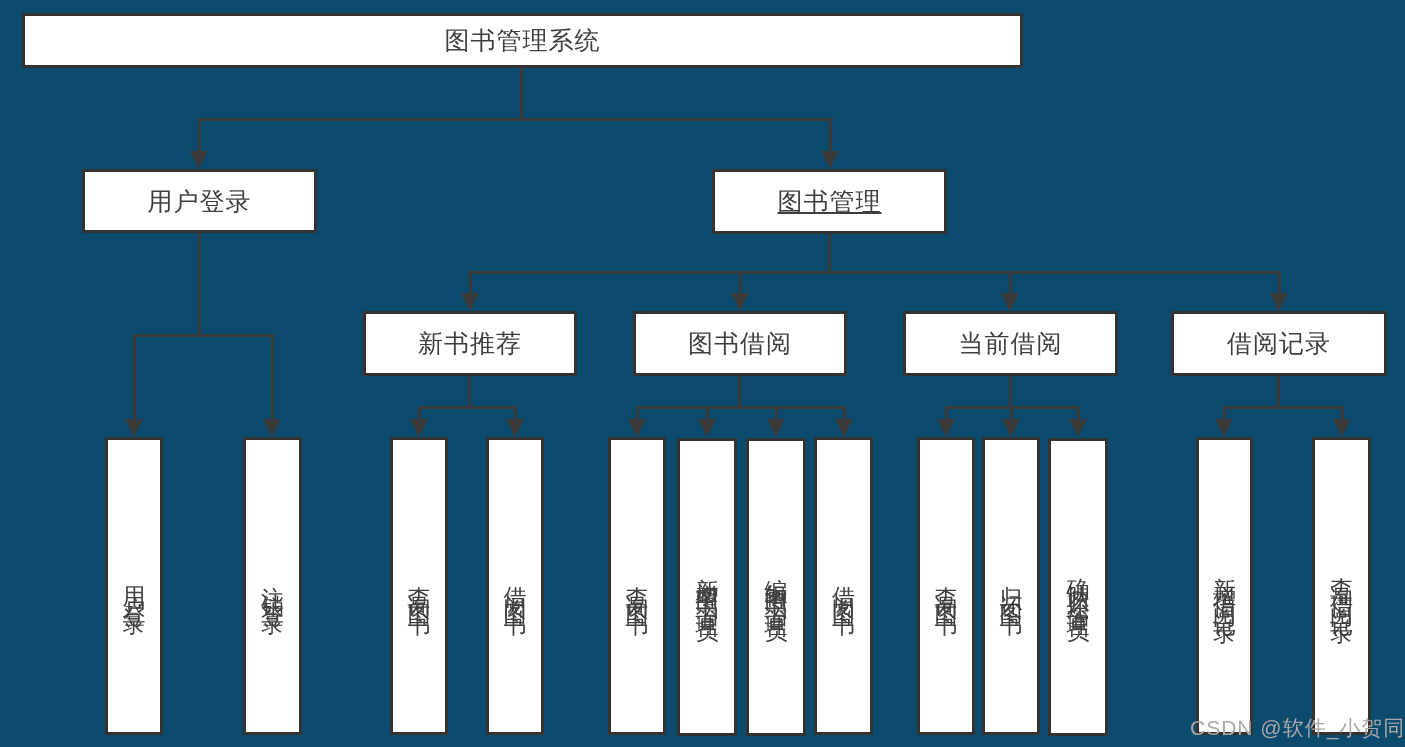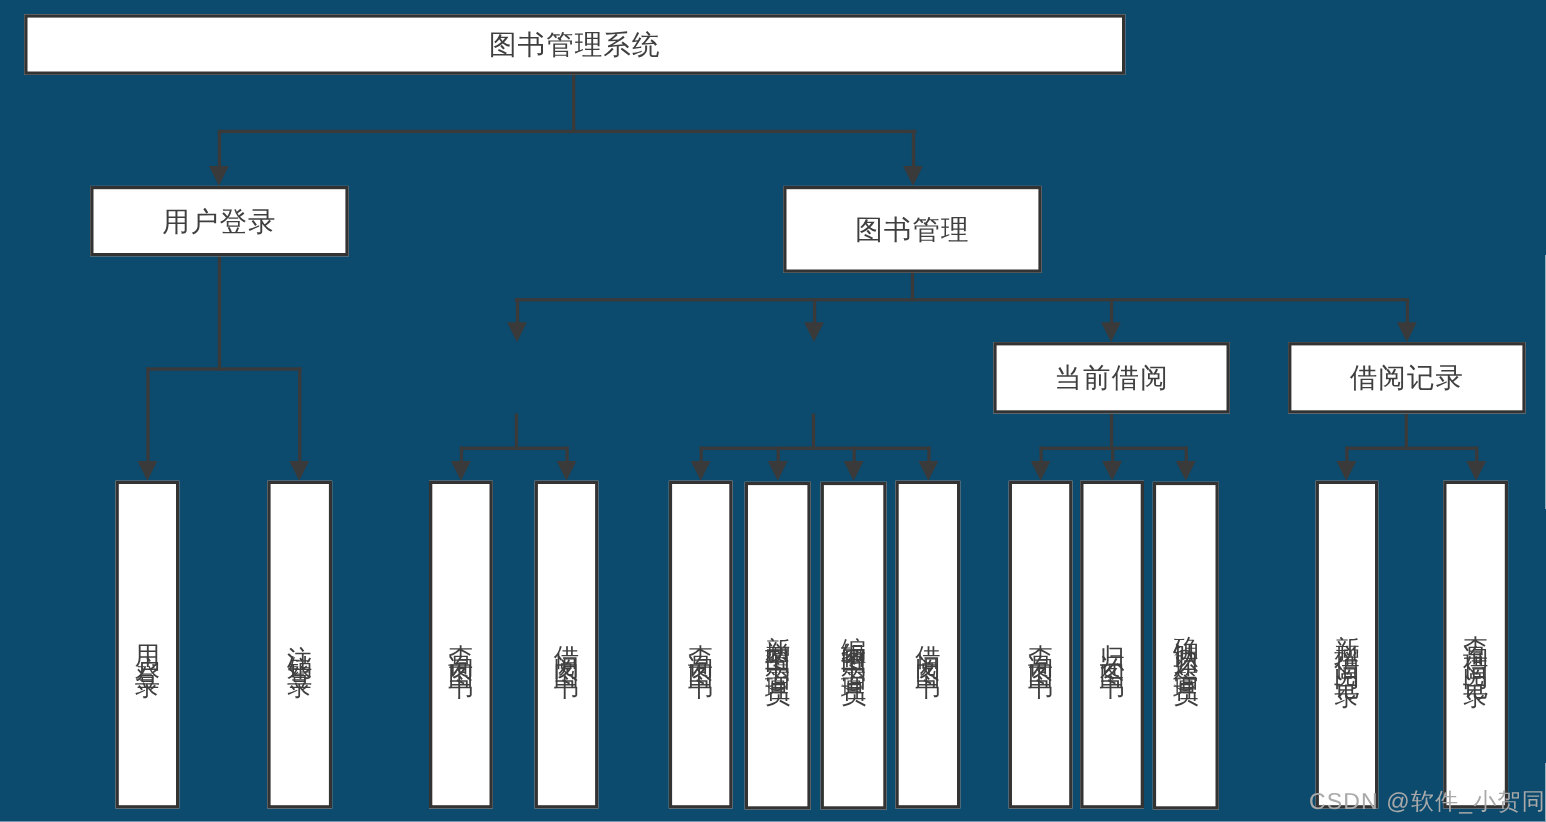--- a/index.html
+++ b/index.html
@@ -90,21 +90,21 @@
   <div class="arrow" style="left:190px; top:118px; height:51px;">
       <div class="shaft"></div>
       <div class="head"></div>
     </div>
   <div class="arrow" style="left:821px; top:118px; height:51px;">
       <div class="shaft"></div>
       <div class="head"></div>
     </div>
 
   <div class="node hnode" style="left:82px; top:169px; width:235px; height:64px;">用户登录</div>
-  <div class="node hnode" style="left:712px; top:169px; width:235px; height:79px;">图书管理</div>
+  <div class="node hnode" style="left:712px; top:169px; width:235px; height:65px;text-decoration:underline;">图书管理</div>
 
   <div class="line" style="left:198px; top:233px; width:3px; height:104px;"></div>
   <div class="line" style="left:133px; top:334px; width:141px; height:3px;"></div>
   <div class="arrow" style="left:125px; top:334px; height:103px;">
       <div class="shaft"></div>
       <div class="head"></div>
     </div>
   <div class="arrow" style="left:263px; top:334px; height:103px;">
       <div class="shaft"></div>
       <div class="head"></div>
@@ -122,20 +122,22 @@
     </div>
   <div class="arrow" style="left:1001px; top:271px; height:40px;">
       <div class="shaft"></div>
       <div class="head"></div>
     </div>
   <div class="arrow" style="left:1270px; top:271px; height:40px;">
       <div class="shaft"></div>
       <div class="head"></div>
     </div>
 
+  <div class="node hnode" style="left:363px; top:311px; width:214px; height:65px;">新书推荐</div>
+  <div class="node hnode" style="left:633px; top:311px; width:214px; height:65px;">图书借阅</div>
   <div class="node hnode" style="left:903px; top:311px; width:215px; height:65px;text-align:center;">当前借阅</div>
   <div class="node hnode" style="left:1171px; top:311px; width:216px; height:65px;">借阅记录</div>
 
   <div class="line" style="left:468px; top:376px; width:3px; height:33px;"></div>
   <div class="line" style="left:418px; top:406px; width:99px; height:3px;"></div>
   <div class="arrow" style="left:410px; top:406px; height:31px;">
       <div class="shaft"></div>
       <div class="head"></div>
     </div>
   <div class="arrow" style="left:506px; top:406px; height:31px;">

